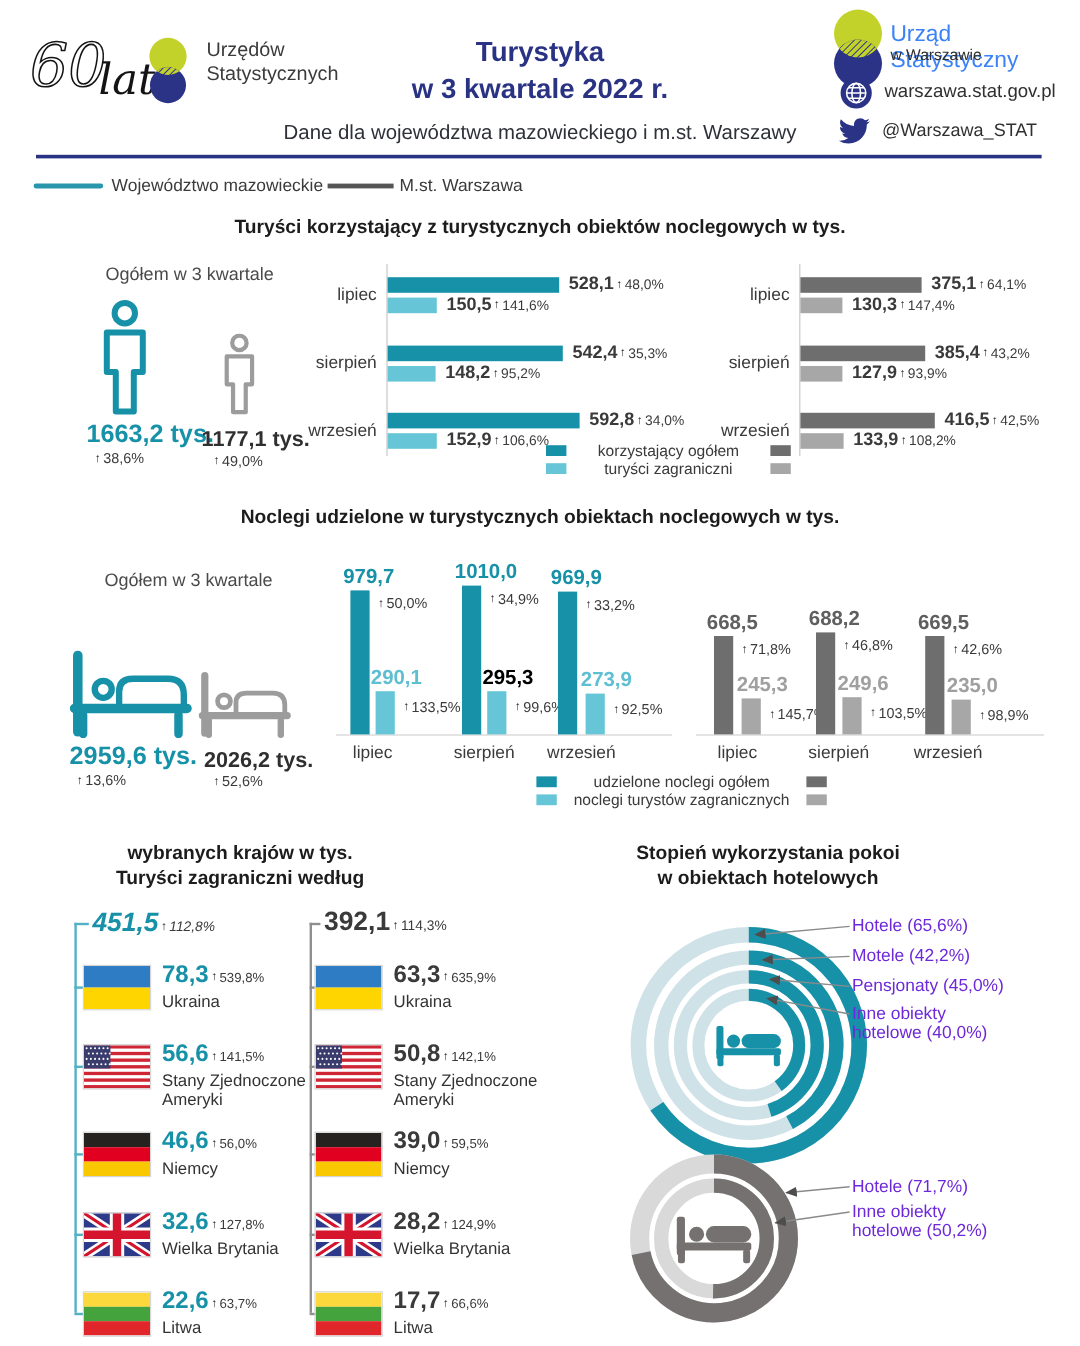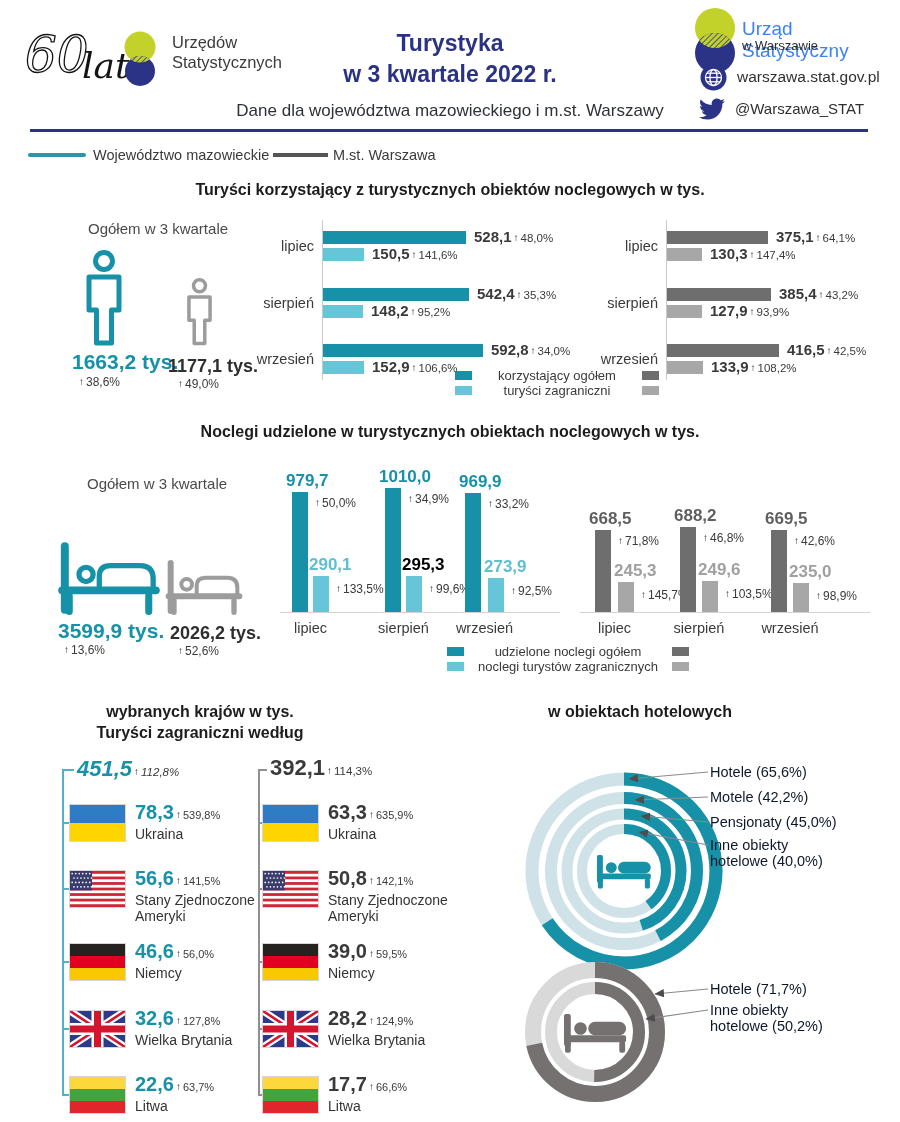--- a/index.html
+++ b/index.html
@@ -19,21 +19,21 @@
   .vnum{font-size:15px;font-weight:700;color:#3a3a3a}
   .vpct{font-size:11.5px;color:#3a3a3a}
   .mlabel{position:absolute;text-align:right;font-size:14.5px;color:#3a3a3a}
   .collabel{position:absolute;text-align:center;font-size:14.5px;color:#3a3a3a}
   .cnum{position:absolute;font-size:17px;font-weight:700;white-space:nowrap}
   .cpct{position:absolute;font-size:12px;color:#3a3a3a;white-space:nowrap}
   .leg-row{position:absolute;display:flex;align-items:center;gap:9px}
   .leg-row .lab{font-size:13px;color:#3a3a3a;text-align:center}
   .sw{width:17px;height:9px;flex:0 0 auto}
   .hdr-org{position:absolute;font-size:16.5px;color:#3b3b3b;line-height:1.22}
-  .dlabel{position:absolute;font-size:14.5px;color:#0f172a;line-height:16px;white-space:nowrap}
+  .dlabel{position:absolute;font-size:14.5px;color:#6d28d9;line-height:16px;white-space:nowrap}
   .flag{position:absolute;width:55px;height:36px;outline:1px solid #d6d6d6;background:#fff}
   .flag svg{display:block}
   .c-item{position:absolute}
   .c-val{white-space:nowrap}
   .c-val .cnum2{font-size:20px;font-weight:700}
   .c-val .vpct{font-size:11px}
   .c-name{font-size:14px;color:#333;line-height:16px;width:125px;margin-top:2px}
   .c-total{position:absolute;white-space:nowrap}
   .c-total .tnum{font-size:22px;font-weight:700}
 </style>
@@ -186,21 +186,21 @@
   </svg>
   <svg class="a" style="left:164px;top:558px" width="80" height="58" viewBox="0 0 120 84">
     <g fill="none" stroke="#9c9c9c" stroke-linecap="round" stroke-linejoin="round">
       <path d="M10,6 V78" stroke-width="9"></path>
         <circle cx="34" cy="38" r="8" stroke-width="6"></circle>
       <path d="M49,52 V40 q0,-12 13,-12 H95 q15,0 15,15 v9" stroke-width="6"></path>
       <path d="M7,56 H113" stroke-width="9"></path>
         <path d="M15,62 V80 M105,62 V80" stroke-width="8"></path>
     </g>
   </svg>
-  <div class="big-num" style="left:58px;top:619px;font-size:21px;color:#1791a8">3599,9 tys.</div>
+  <div class="big-num" style="left:58px;top:619px;font-size:21px;color:#1791a8">2959,6 tys.</div>
   <div class="pct-row" style="left:62px;top:643px"><span class="arr">↑</span><span>13,6%</span></div>
   <div class="big-num" style="left:170px;top:623px;font-size:18px;color:#2f2f2f">2026,2 tys.</div>
   <div class="pct-row" style="left:176px;top:644px"><span class="arr">↑</span><span>52,6%</span></div>
 
   <div class="a" id="chart-n-maz" style="left:280px;top:465px;width:280px;height:175px">
       <div class="a" style="left: 0px; top: 147px; width: 100%; height: 1px; background: rgb(210, 210, 210);"></div>
       <div class="a" style="left: 12px; top: 27px; width: 16px; height: 120px; background: rgb(23, 145, 168);"></div>
       <div class="a" style="left: 33px; top: 111px; width: 16px; height: 36px; background: rgb(102, 198, 216);"></div>
       <div class="a cnum" style="left: 6px; top: 6px; color: rgb(23, 145, 168);">979,7</div>
       <div class="a cpct" style="left: 33px; top: 31px;"><span class="arr">↑</span>50,0%</div>
@@ -449,20 +449,21 @@
           <rect y="24" width="55" height="12" fill="#e0252b"></rect>
         </svg>
       </div>
       <div class="a c-item" style="left: 80px; top: 318px;">
         <div class="c-val" style="color:#3a3a3a"><span class="cnum2">17,7</span><span class="arr">↑</span><span class="vpct">66,6%</span></div>
         <div class="c-name">Litwa</div>
       </div>
     </div>
 
   <div class="small-title" style="left:470px;top:701px;width:340px">
+    <div>Stopień wykorzystania pokoi</div>
     <div>w obiektach hotelowych</div>
   </div>
 
   <div class="a" id="donut-maz" style="left:505px;top:752px;width:395px;height:238px">
     <svg id="dsvg-maz" width="395" height="238">
         <defs>
           <marker id="arrM" markerWidth="9" markerHeight="8" refX="7.5" refY="3.5" orient="auto">
             <path d="M0,0 L8,3.5 L0,7 Z" fill="#4d4d4d"></path>
           </marker>
         </defs>

